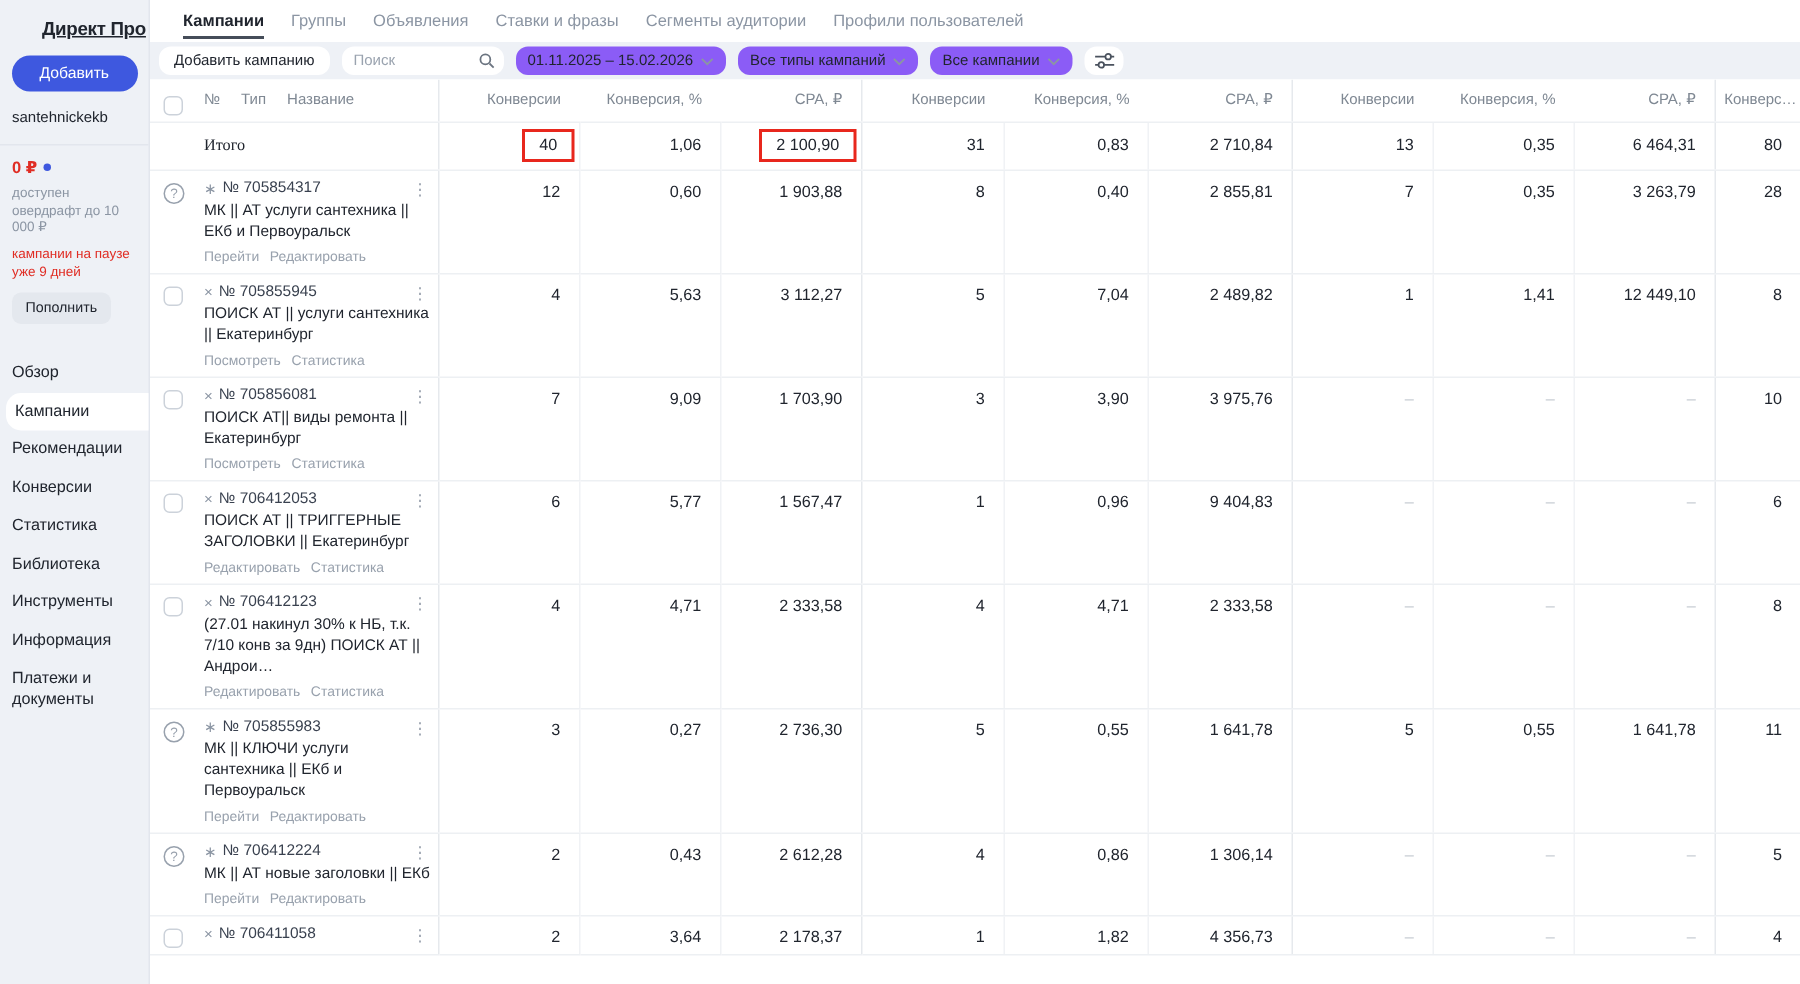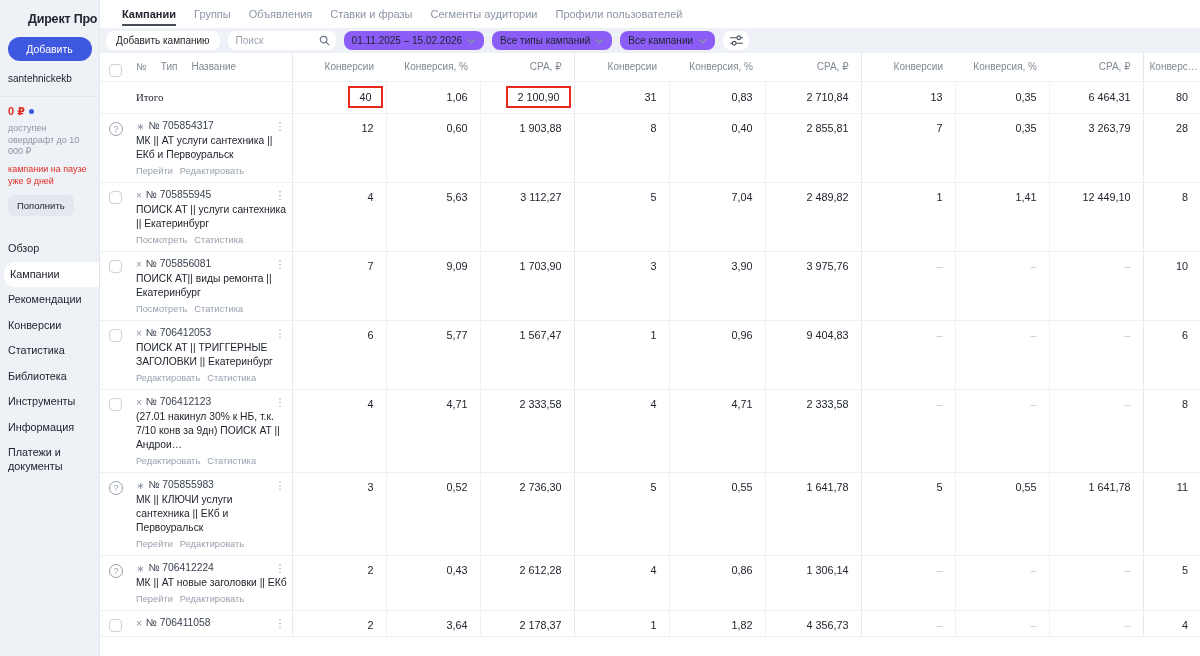--- a/index.html
+++ b/index.html
@@ -2,21 +2,21 @@
 <html><head>
 <meta charset="utf-8">
 <style>
   * { box-sizing: border-box; margin: 0; padding: 0; }
   html, body { width: 1200px; height: 656px; overflow: hidden; }
   body { font-family: "Liberation Sans", "DejaVu Sans", sans-serif; color: #20252e; background: #fff; }
   .app { width: 1200px; height: 656px; display: flex; overflow: hidden; }
 
   
   .sidebar { width: 100px; flex: 0 0 100px; background: #eef1f6; border-right: 1px solid #e2e6ed; padding: 8px 0 0 0; }
-  .logo-row { display: flex; align-items: center; gap: 22px; padding: 2px 6px 10px 6px; }
+  .logo-row { display: flex; align-items: center; gap: 22px; padding: 2px 6px 10px 6px; text-decoration: underline; }
   .logo-text { font-size: 12.5px; font-weight: bold; letter-spacing: -0.2px; white-space: nowrap; }
   .add-btn { display: block; width: 84px; margin: 0 auto 12px auto; background: #3e58df; color: #fff; border: none;
              border-radius: 12px; font-size: 10.5px; padding: 6px 0; text-align: center; font-family: inherit; cursor: pointer; }
   .account { font-size: 10px; padding: 0 8px 12px 8px; color: #20252e; }
   .balance-row { display: flex; align-items: center; gap: 4px; padding: 8px 8px 2px 8px; border-top: 1px solid #e2e6ed; }
   .balance { color: #e02d24; font-size: 11px; font-weight: bold; }
   .balance-dot { width: 5px; height: 5px; border-radius: 50%; background: #3e58df; }
   .overdraft { font-size: 9px; color: #8b95a3; line-height: 1.3; padding: 3px 8px 6px 8px; }
   .pause-warn { font-size: 9px; color: #e02d24; line-height: 1.3; padding: 0 8px 8px 8px; }
   .topup-btn { margin: 0 0 14px 8px; background: #e4e8ee; border: none; border-radius: 6px; font-size: 9.5px;
@@ -365,21 +365,21 @@
         <span class="camp-num">№ 705855983</span>
         <span class="dots">⋮</span>
       </div>
       <div class="camp-name">МК || КЛЮЧИ услуги сантехника || ЕКб и Первоуральск</div>
       <div class="links-line">
         <span class="action-link">Перейти</span>
         <span class="action-link">Редактировать</span>
       </div>
     </td>
   <td class="metric gstart">3</td>
-              <td class="metric">0,52</td>
+              <td class="metric">0,27</td>
               <td class="metric">2 736,30</td>
               <td class="metric gstart">5</td>
               <td class="metric">0,55</td>
               <td class="metric">1 641,78</td>
               <td class="metric gstart">5</td>
               <td class="metric">0,55</td>
               <td class="metric">1 641,78</td>
               <td class="metric gstart lastcol">11</td>
             </tr>
             <tr class="data-row">

